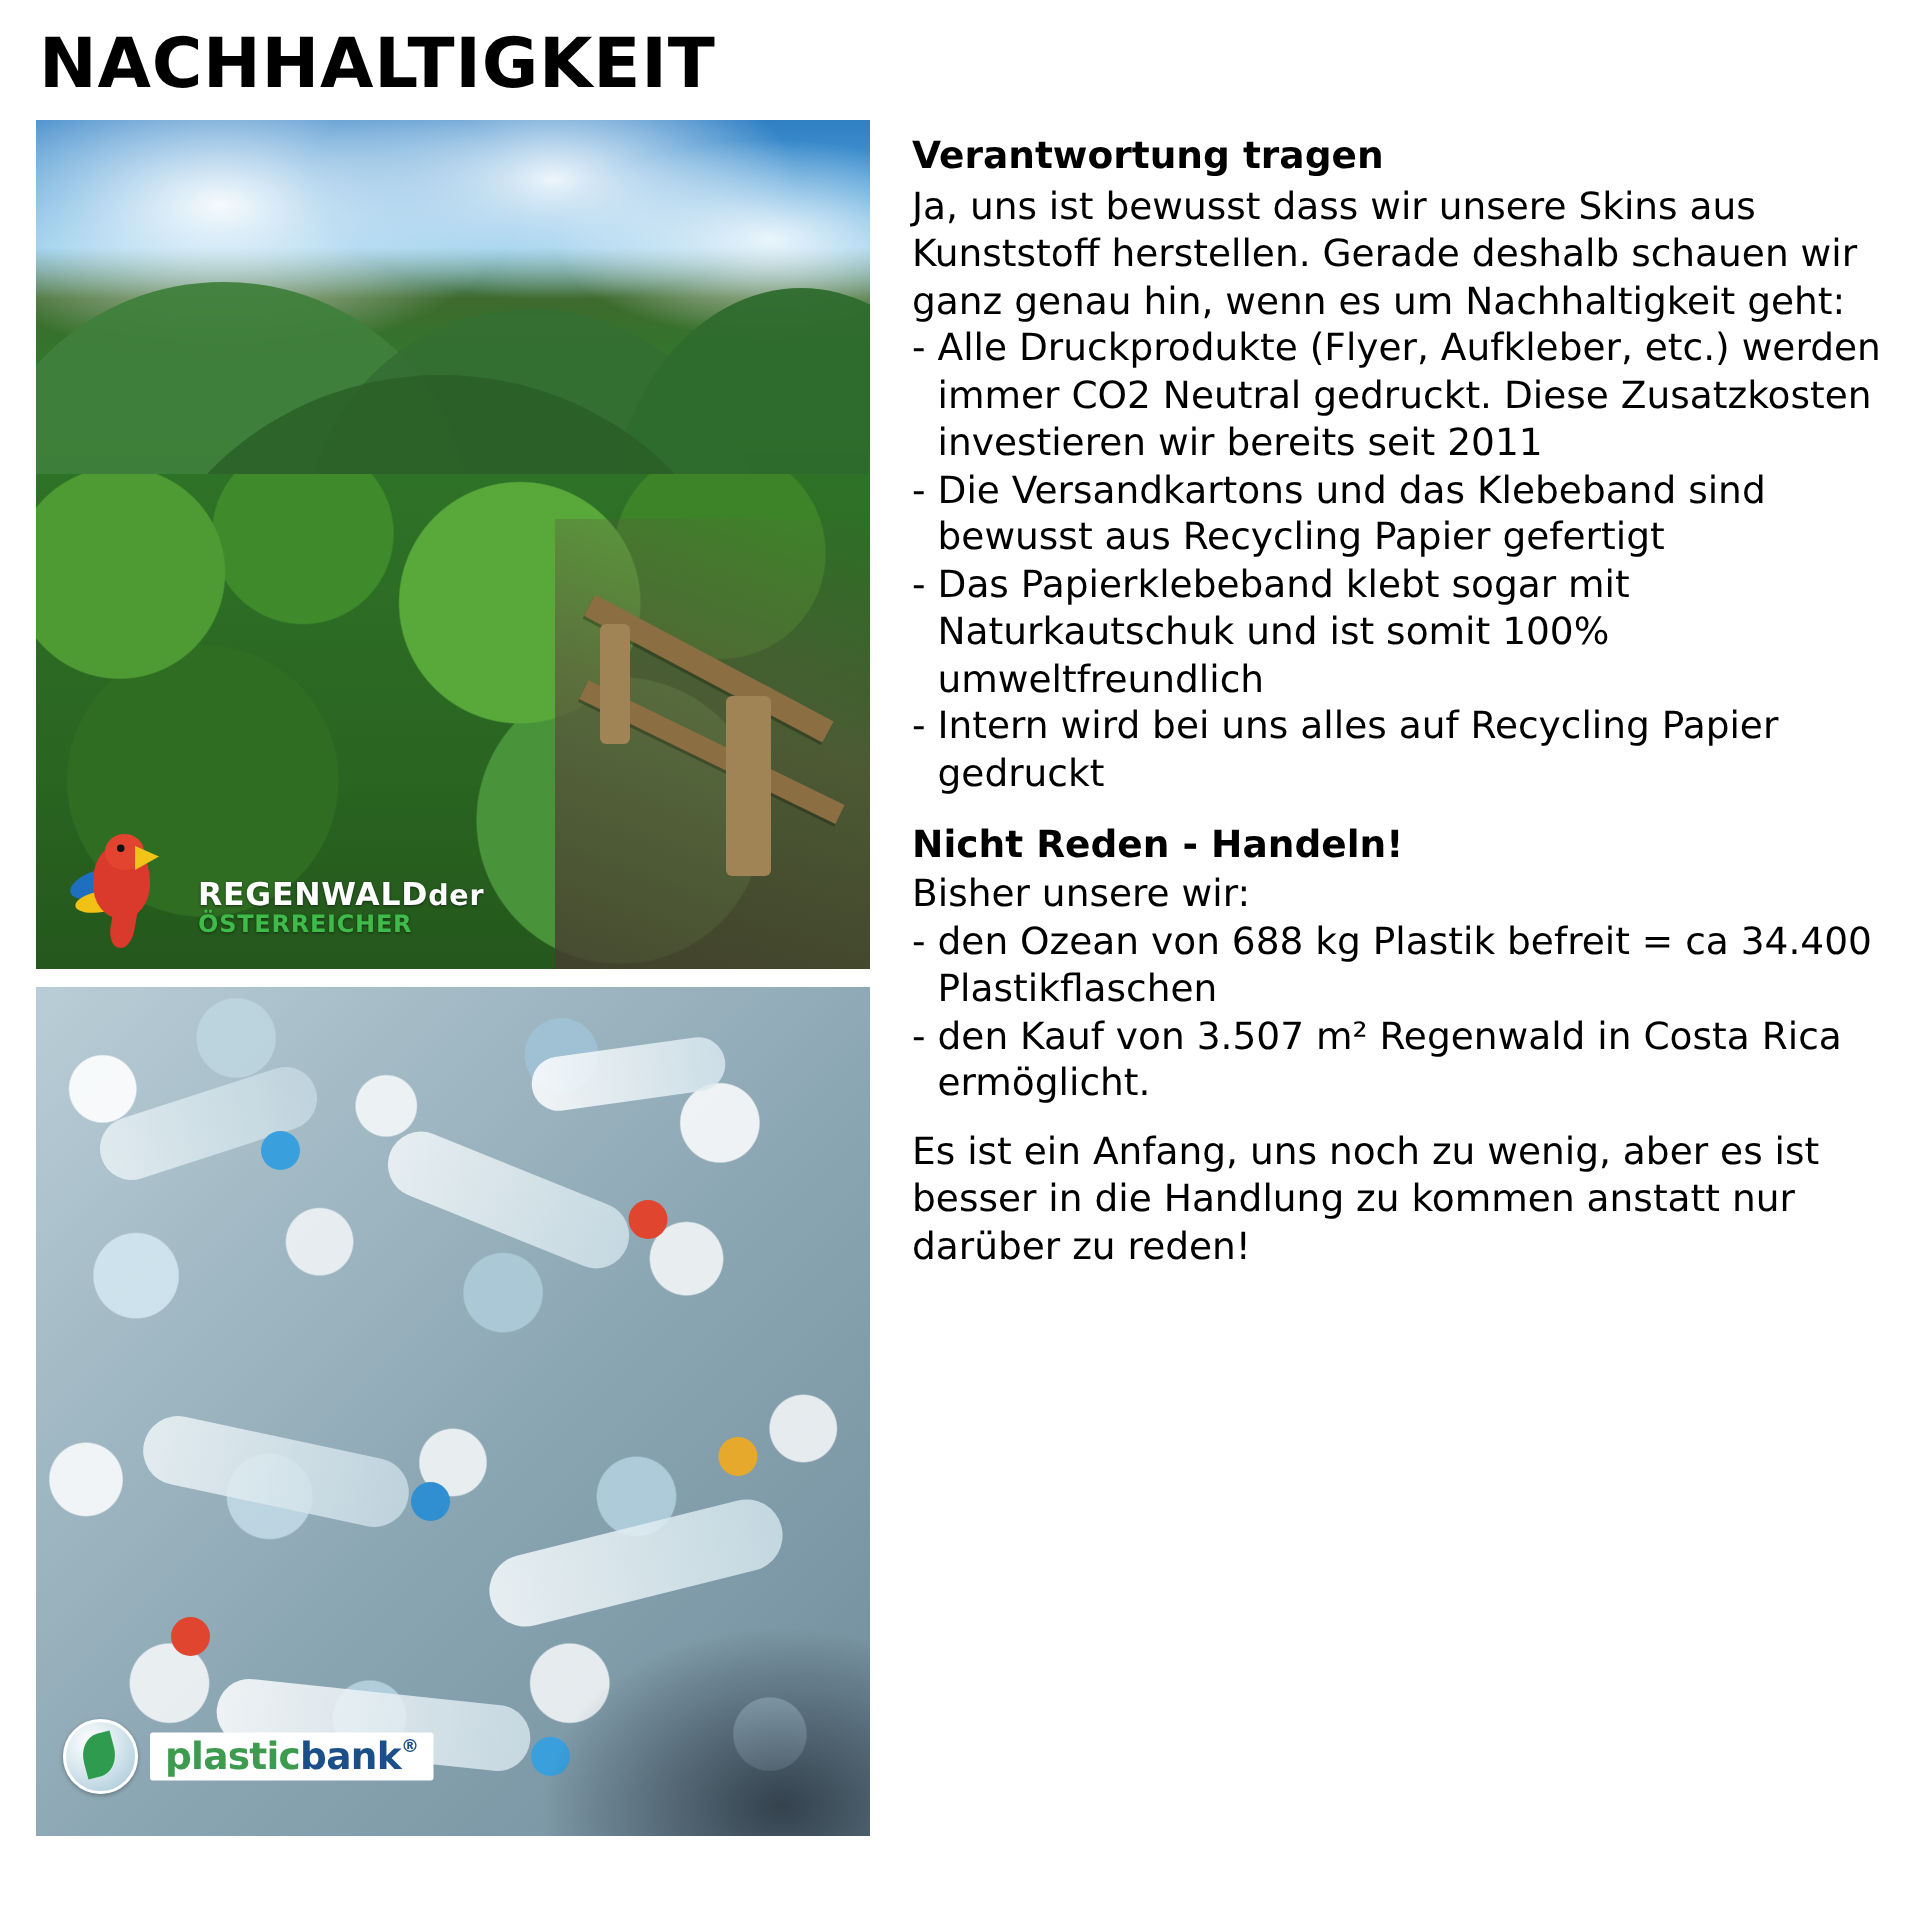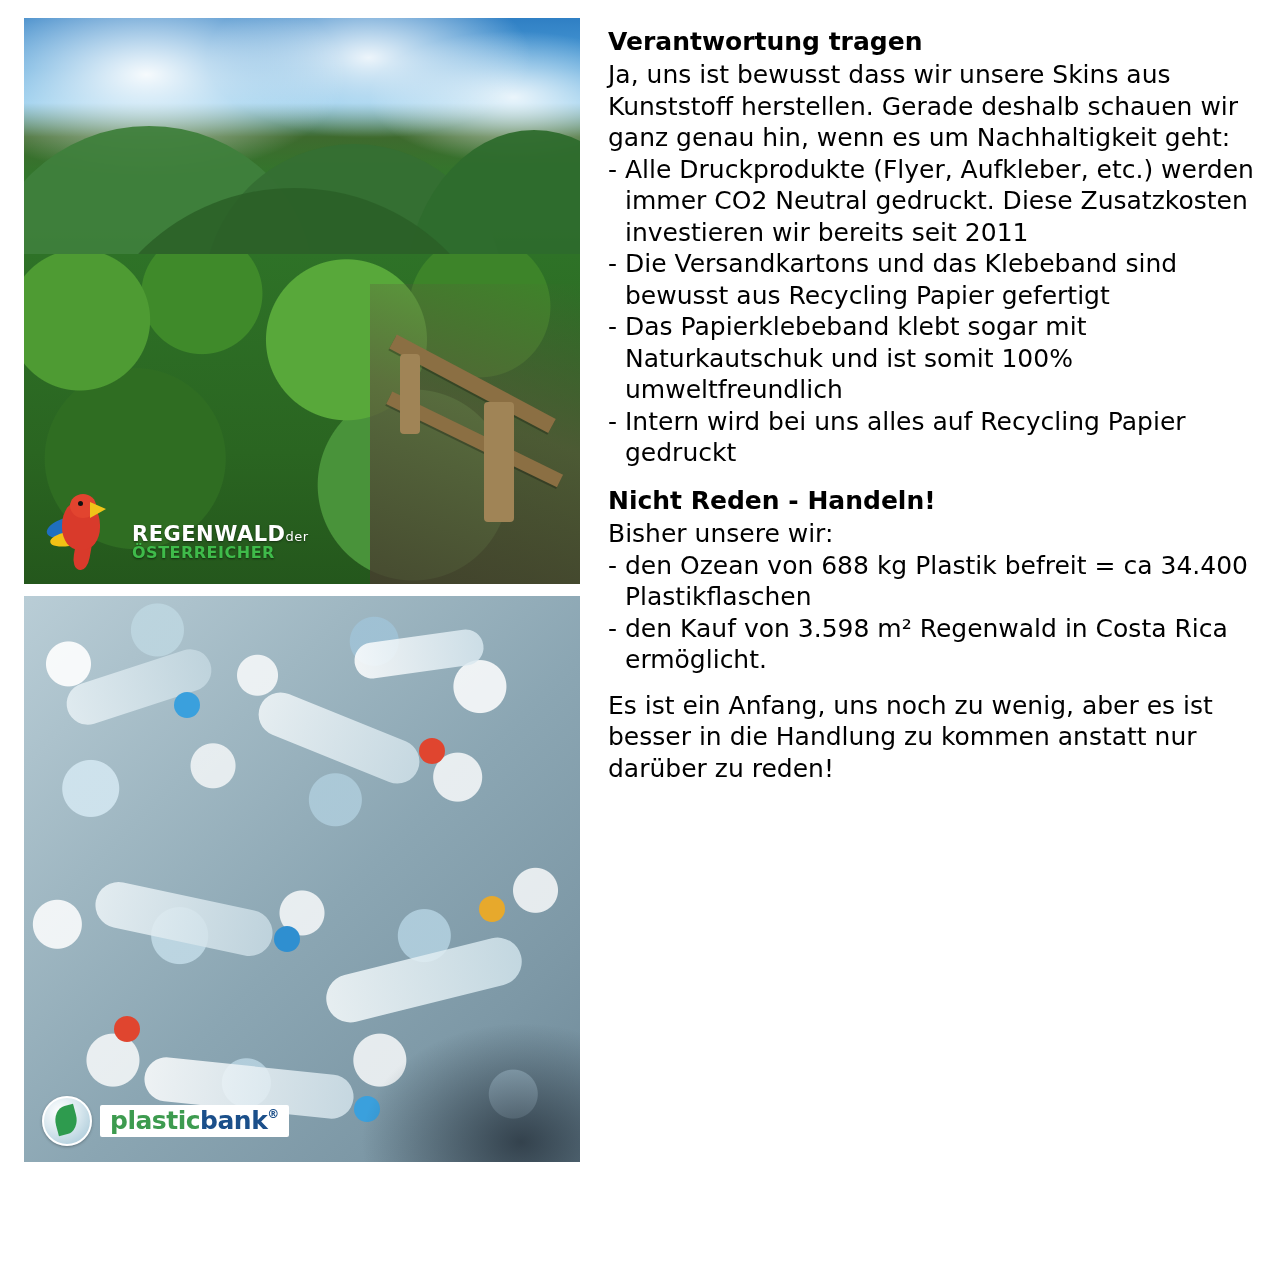--- a/index.html
+++ b/index.html
@@ -144,21 +144,21 @@
   }
   .parrot .tail {
     position: absolute; left: 34px; top: 48px; width: 16px; height: 30px;
     background: #d93a2b; border-radius: 0 0 45% 45%; transform: rotate(10deg);
   }
   .rf-logo-text { padding-bottom: 8px; }
   .rf-logo-l1 {
     font-size: 21px; font-weight: bold; color: #ffffff; letter-spacing: .5px;
     line-height: 1.05; text-shadow: 0 1px 2px rgba(0,0,0,.5);
   }
-  .rf-logo-l1 .small { font-size: 13px; font-weight: normal; color: #ffffff; }
+  .rf-logo-l1 .small { font-size: 19px; font-weight: bold; color: #ffffff; }
   .rf-logo-l2 {
     font-size: 16px; font-weight: bold; color: #3fbb4a; letter-spacing: .5px;
     line-height: 1.05; text-shadow: 0 1px 2px rgba(0,0,0,.5);
   }
 
   
   .plastic {
     width: 556px;
     height: 566px;
     position: relative;
@@ -205,21 +205,21 @@
   .pl-c5 { left: 90px; top: 420px; background: #e0452f; }
   .pl-c6 { left: 330px; top: 500px; background: #3aa0dd; }
   .pl-dark {
     position: absolute; right: -10px; bottom: -10px; width: 230px; height: 150px;
     background: radial-gradient(ellipse at 70% 80%, rgba(30,40,50,.75) 0%, rgba(30,40,50,0) 70%);
   }
 
   .pb-logo {
     position: absolute;
     left: 18px;
-    bottom: 16px;
+    bottom: 28px;
     display: flex;
     align-items: center;
     gap: 8px;
   }
   .pb-mark {
     width: 46px; height: 46px; border-radius: 50%;
     background: radial-gradient(circle at 35% 30%, #ffffff 0%, #d8e7ee 45%, #9fc3d4 100%);
     position: relative;
     border: 2px solid #ffffff;
     box-shadow: 0 1px 3px rgba(0,0,0,.3);
@@ -273,20 +273,21 @@
     left: 0;
     top: 0;
   }
   .spacer-sm { height: 14px; }
 </style>
 </head>
 <body>
 
 <div class="page">
 
+  <h1 class="page-title">NACHHALTIGKEIT</h1>
 
   <div class="content">
 
     <div class="media-col">
 
       <div class="photo rainforest">
         <div class="rf-ridge rf-r1"></div>
         <div class="rf-ridge rf-r2"></div>
         <div class="rf-ridge rf-r3"></div>
         <div class="rf-ridge rf-r4"></div>
@@ -352,21 +353,21 @@
           <li><span class="dash">-</span><span>Das Papierklebeband klebt sogar mit Naturkautschuk und ist somit 100% umweltfreundlich</span></li>
           <li><span class="dash">-</span><span>Intern wird bei uns alles auf Recycling Papier gedruckt</span></li>
         </ul>
       </div>
 
       <div class="block">
         <div class="heading">Nicht Reden - Handeln!</div>
         <div class="para">Bisher unsere wir:</div>
         <ul class="bullets">
           <li><span class="dash">-</span><span>den Ozean von 688 kg Plastik befreit = ca 34.400 Plastikflaschen</span></li>
-          <li><span class="dash">-</span><span>den Kauf von 3.598 m² Regenwald in Costa Rica ermöglicht.</span></li>
+          <li><span class="dash">-</span><span>den Kauf von 3.507 m² Regenwald in Costa Rica ermöglicht.</span></li>
         </ul>
         <div class="spacer-sm"></div>
         <div class="para">Es ist ein Anfang, uns noch zu wenig, aber es ist besser in die Handlung zu kommen anstatt nur darüber zu reden!</div>
       </div>
 
 
     </div>
   </div>
 </div>
 

